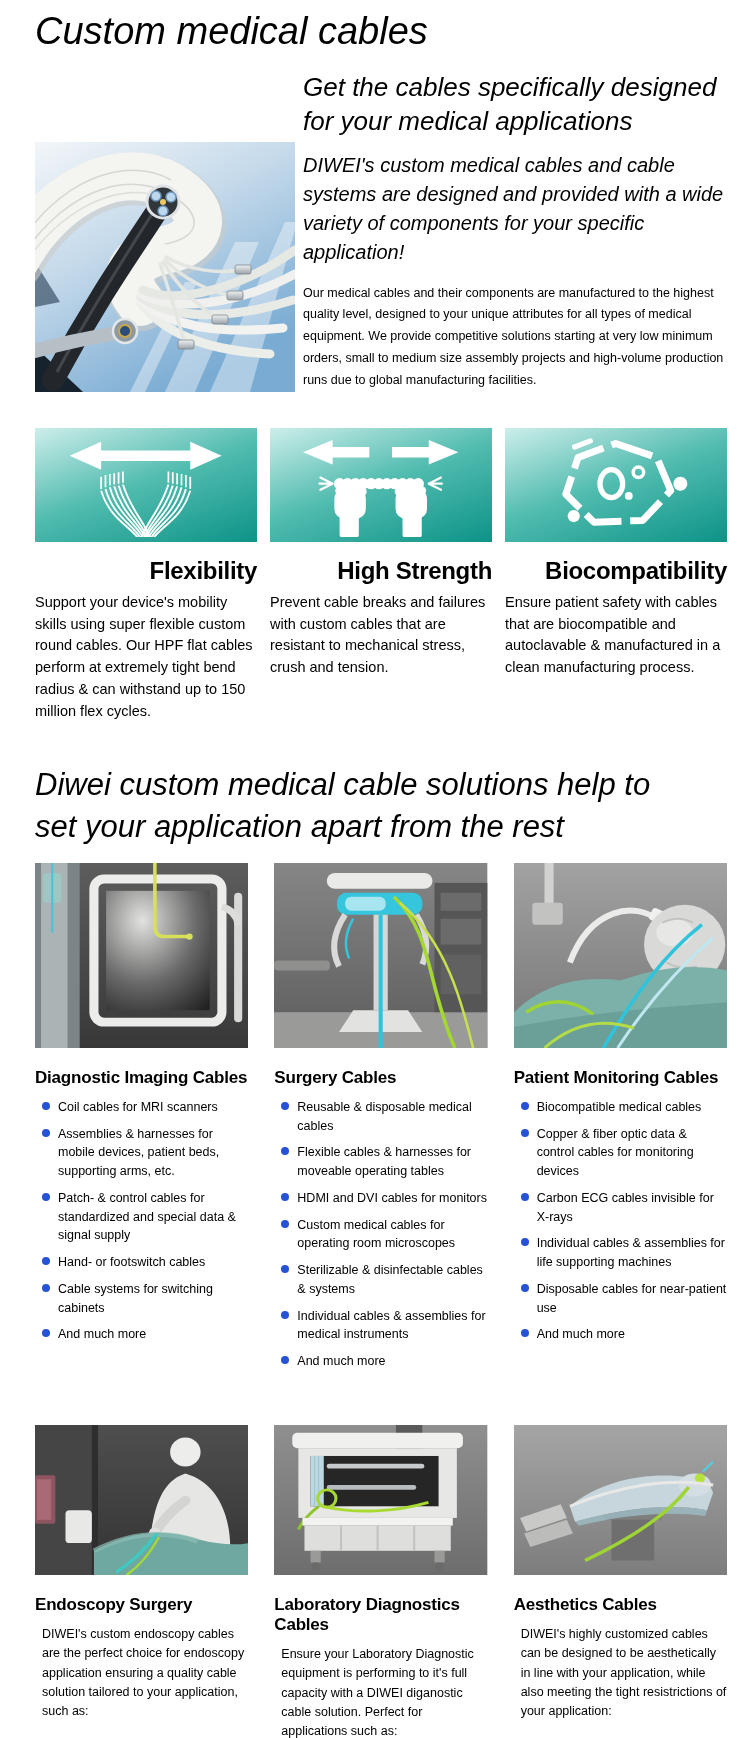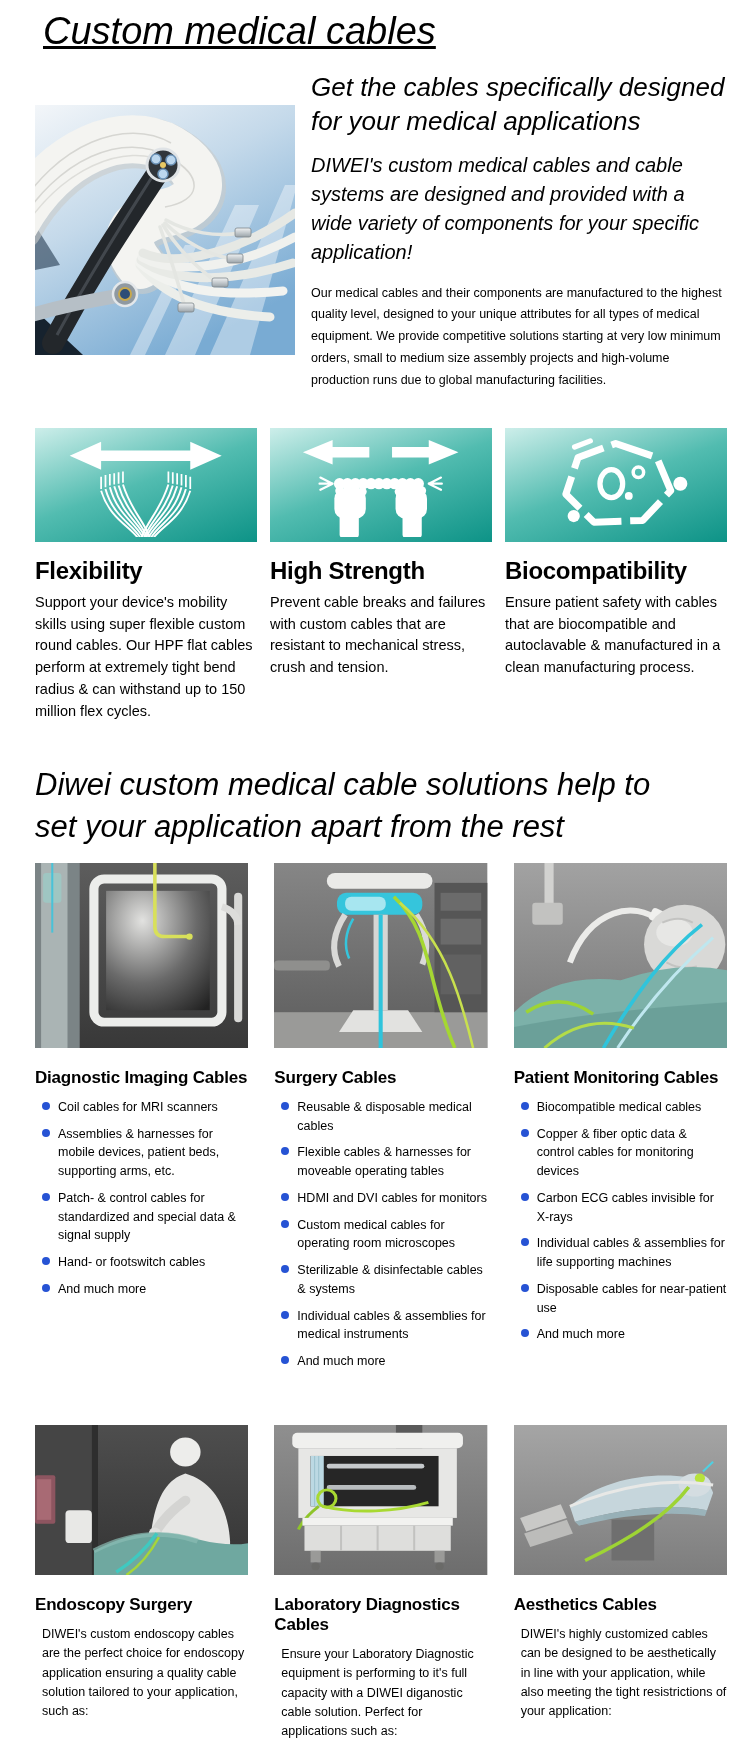--- a/index.html
+++ b/index.html
@@ -1,38 +1,38 @@
 <!DOCTYPE html>
 <html><head>
 <meta charset="utf-8">
 <style>
   html,body { margin:0; padding:0; background:#ffffff; }
   body { width:750px; font-family:"Liberation Sans", sans-serif; color:#000; }
   .page { width:750px; min-height:1738px; overflow:hidden; padding:0; box-sizing:border-box; }
   .content { padding:0 23px 30px 35px; }
 
   
-  .page-title { font-style:italic; font-weight:400; font-size:38px; margin:10px 0 16px 8px; letter-spacing:0;text-decoration:underline; }
+  .page-title { font-style:italic; font-weight:400; font-size:38px; margin:10px 0 16px 0; letter-spacing:0; }
 
   
-  .hero { display:flex; gap:16px; align-items:center; }
+  .hero { display:flex; gap:8px; align-items:flex-end; }
   .hero-art { width:260px; height:250px; flex:none; overflow:hidden; }
   .hero-art svg { display:block; }
   .hero-text { flex:1; padding-top:2px; }
   .hero-headline { font-style:italic; font-weight:400; font-size:26px; line-height:1.3; margin:0 0 12px 0; }
   .hero-sub { font-style:italic; font-weight:400; font-size:20px; line-height:1.45; margin:0 0 16px 0; }
   .hero-body { font-size:12.5px; line-height:1.75; margin:0; }
 
   
   .features { display:flex; gap:13px; margin-top:36px; }
   .feature { flex:1; min-width:0; }
   .feature-art { height:114px; background:linear-gradient(160deg,#cdeeea 0%, #52bcb0 48%, #0d9387 100%);
                  display:flex; align-items:center; justify-content:center; }
   .feature-art svg { width:88%; height:92%; }
-  .feature-title { font-size:24px; font-weight:700; margin:15px 0 7px 0; letter-spacing:-0.3px; }
+  .feature-title { font-size:24px; font-weight:700; margin:15px 0 7px 0; letter-spacing:-0.3px;text-align:right; }
   .feature-text { font-size:14.5px; line-height:1.5; }
 
   
   .solutions-heading { font-style:italic; font-weight:400; font-size:31px; line-height:1.33;
                        margin:42px 0 16px 0; max-width:650px; }
 
   
   .solutions { display:grid; grid-template-columns:repeat(3,1fr); column-gap:26px; row-gap:46px; }
   .sol-art { height:185px; overflow:hidden; margin-bottom:20px; }
   .row2 .sol-art { height:150px; }
@@ -245,20 +245,21 @@
             <path d="M118,0 V64 q0,10 10,10 h22" stroke="#d8e05a" stroke-width="3.5" fill="none"></path>
             <circle cx="152" cy="74" r="3.2" fill="#d8e05a"></circle>
           </svg>
         </div>
         <div class="sol-title">Diagnostic Imaging Cables</div>
         <ul class="sol-list">
           <li>Coil cables for MRI scanners</li>
           <li>Assemblies &amp; harnesses for mobile devices, patient beds, supporting arms, etc.</li>
           <li>Patch- &amp; control cables for standardized and special data &amp; signal supply</li>
           <li>Hand- or footswitch cables</li>
+          <li>Cable systems for switching cabinets</li>
           <li>And much more</li>
         </ul>
       </div>
 
       <div class="sol">
         <div class="sol-art">
           <svg viewBox="0 0 210 186" preserveAspectRatio="none">
             <defs>
                 <linearGradient id="s2bg" x1="0" y1="0" x2="0" y2="1">
               <stop offset="0" stop-color="#868686"></stop>

